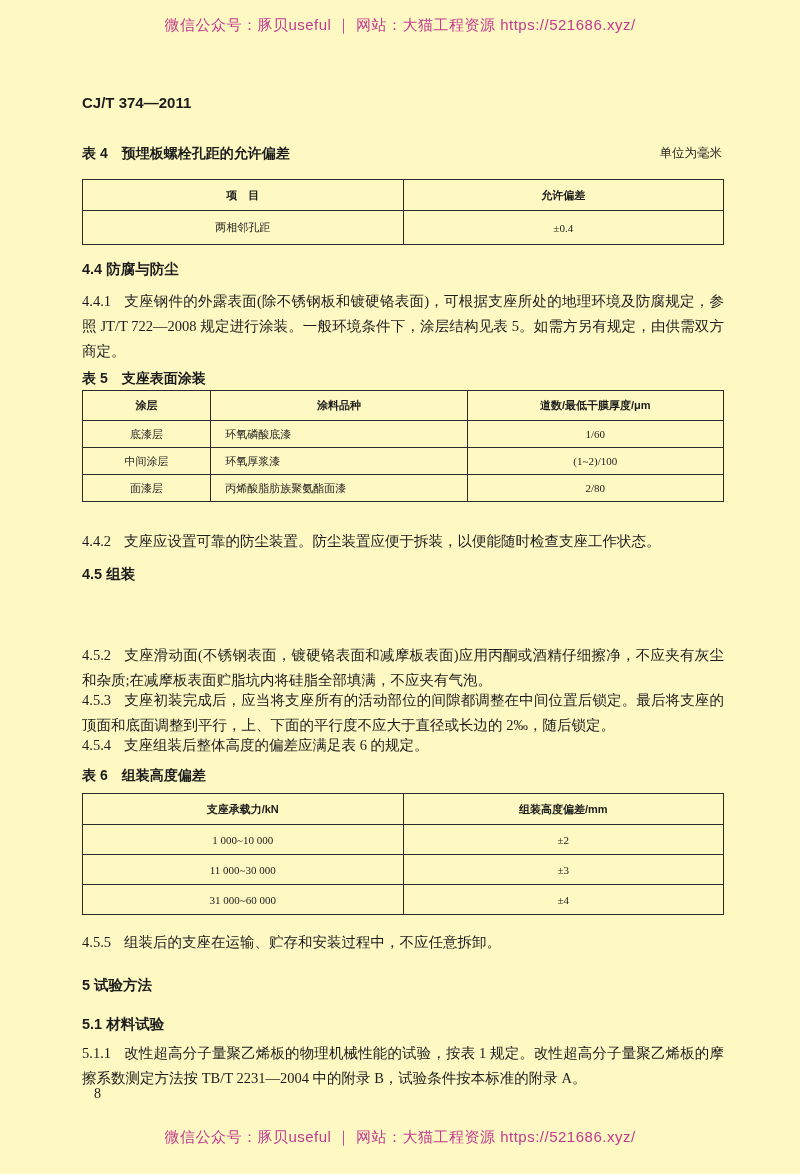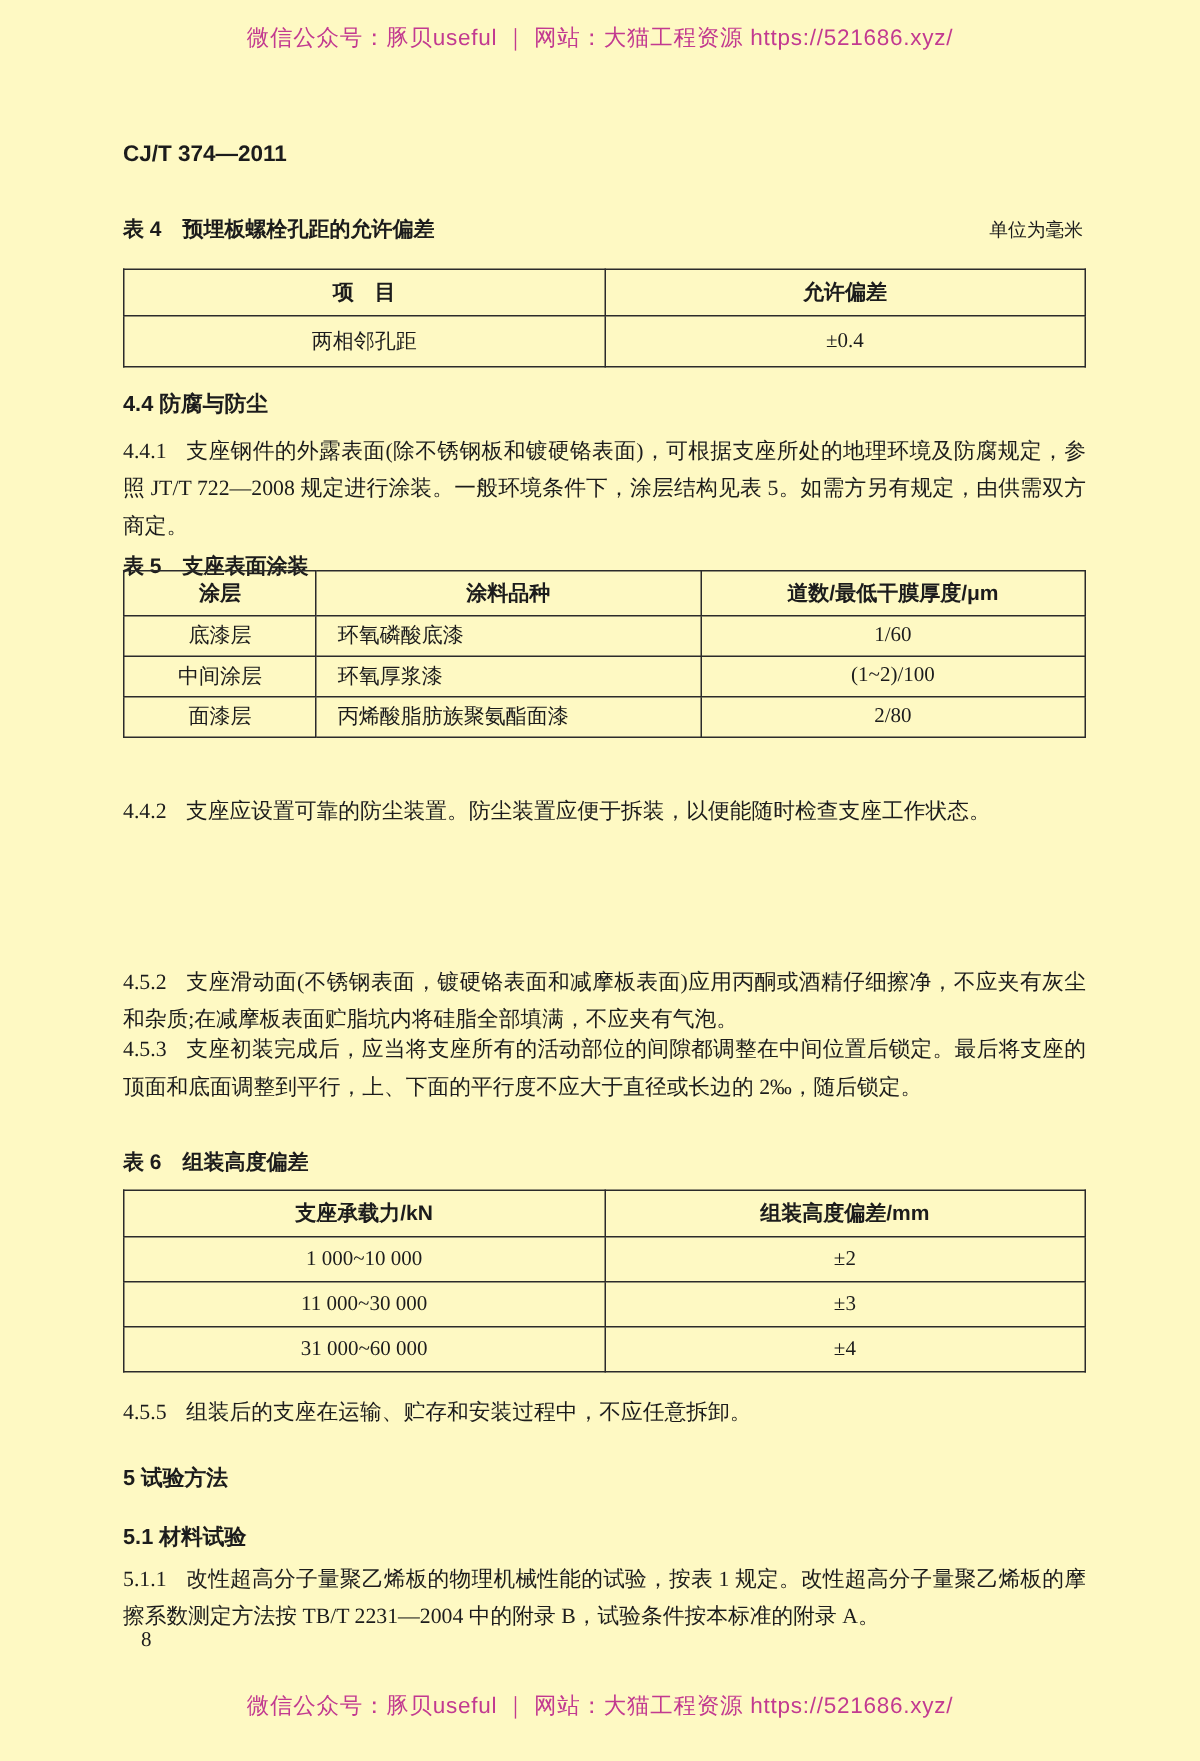--- a/index.html
+++ b/index.html
@@ -57,21 +57,21 @@
   table.tbl {
     width: 100%;
     border-collapse: collapse;
     table-layout: fixed;
     border: 1.5px solid #222222;
   }
   .tbl th, .tbl td {
     border: 1px solid #2b2b2b;
     text-align: center;
     vertical-align: middle;
-    font-size: 14px;
+    font-size: 11px;
     padding: 0 12px;
   }
   .tbl th {
     font-family: "Liberation Sans", "DejaVu Sans", sans-serif;
     font-weight: bold;
   }
   .t4 th { height: 30px; }
   .t4 td { height: 33px; }
   .t5 th { height: 29px; }
   .t5 td { height: 26px; }
@@ -97,21 +97,21 @@
     top: 1086px; left: 12px;
     font-size: 14px;
   }
 
   
   .pos-cap4   { top: 144px; }
   .pos-tbl4   { top: 179px; }
   .pos-h44    { top: 260px; }
   .pos-p441   { top: 289px; }
   .pos-cap5   { top: 369px; }
-  .pos-tbl5   { top: 380px; }
+  .pos-tbl5   { top: 390px; }
   .pos-p442   { top: 529px; }
   .pos-h45    { top: 565px; }
   .pos-p451   { top: 593px; }
   .pos-p452   { top: 643px; }
   .pos-p453   { top: 688px; }
   .pos-p454   { top: 733px; }
   .pos-cap6   { top: 766px; }
   .pos-tbl6   { top: 793px; }
   .pos-p455   { top: 930px; }
   .pos-h5     { top: 976px; }
@@ -194,30 +194,36 @@
           <td>2/80</td>
         </tr>
       </tbody>
         </table>
     </div>
 
     <div class="block para pos-p442">
       <span class="num">4.4.2</span><span>支座应设置可靠的防尘装置。防尘装置应便于拆装，以便能随时检查支座工作状态。</span>
     </div>
 
+    <div class="block heading pos-h45">
+      <span class="num">4.5</span><span>组装</span>
+    </div>
 
 
     <div class="block para pos-p452">
       <span class="num">4.5.2</span><span>支座滑动面(不锈钢表面，镀硬铬表面和减摩板表面)应用丙酮或酒精仔细擦净，不应夹有灰尘和杂质;在减摩板表面贮脂坑内将硅脂全部填满，不应夹有气泡。</span>
     </div>
 
     <div class="block para pos-p453">
       <span class="num">4.5.3</span><span>支座初装完成后，应当将支座所有的活动部位的间隙都调整在中间位置后锁定。最后将支座的顶面和底面调整到平行，上、下面的平行度不应大于直径或长边的 2‰，随后锁定。</span>
     </div>
 
+    <div class="block para pos-p454">
+      <span class="num">4.5.4</span><span>支座组装后整体高度的偏差应满足表 6 的规定。</span>
+    </div>
 
     <div class="block caption-row pos-cap6">
       <span class="caption">表 6　组装高度偏差</span>
     </div>
 
     <div class="block pos-tbl6">
       <table class="tbl t6">
         <colgroup>
             <col style="width:50%">
             <col style="width:50%">

